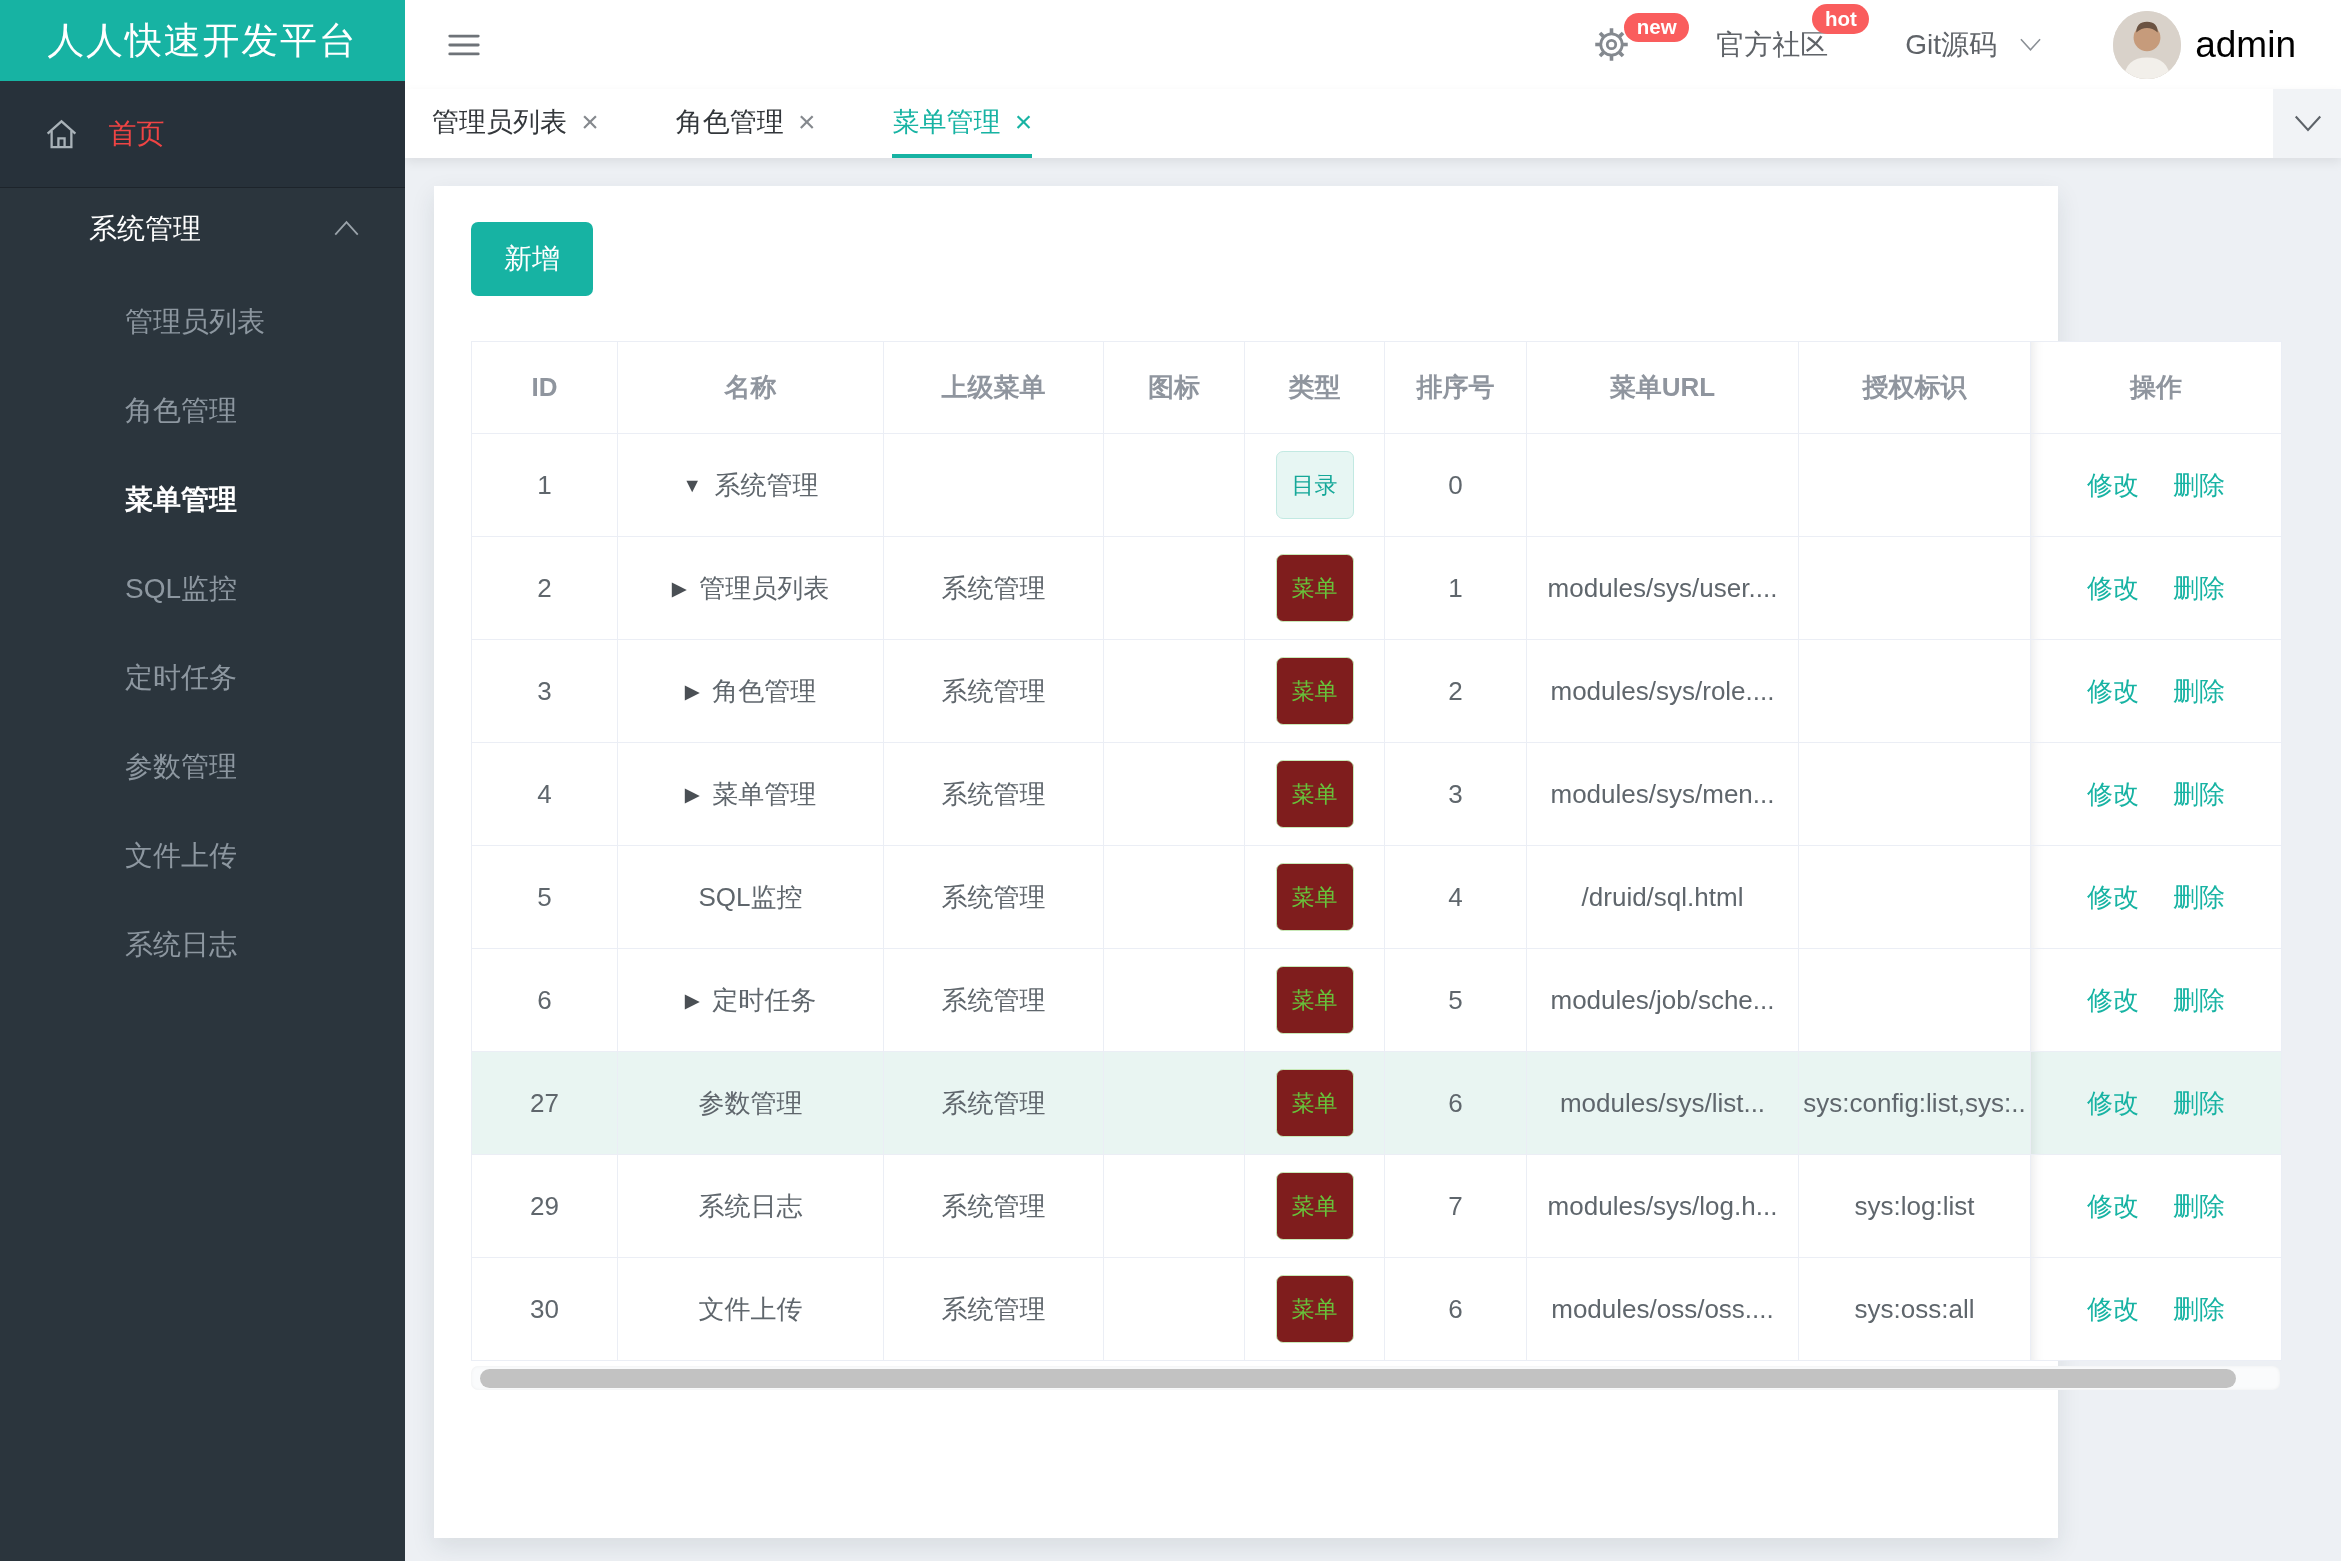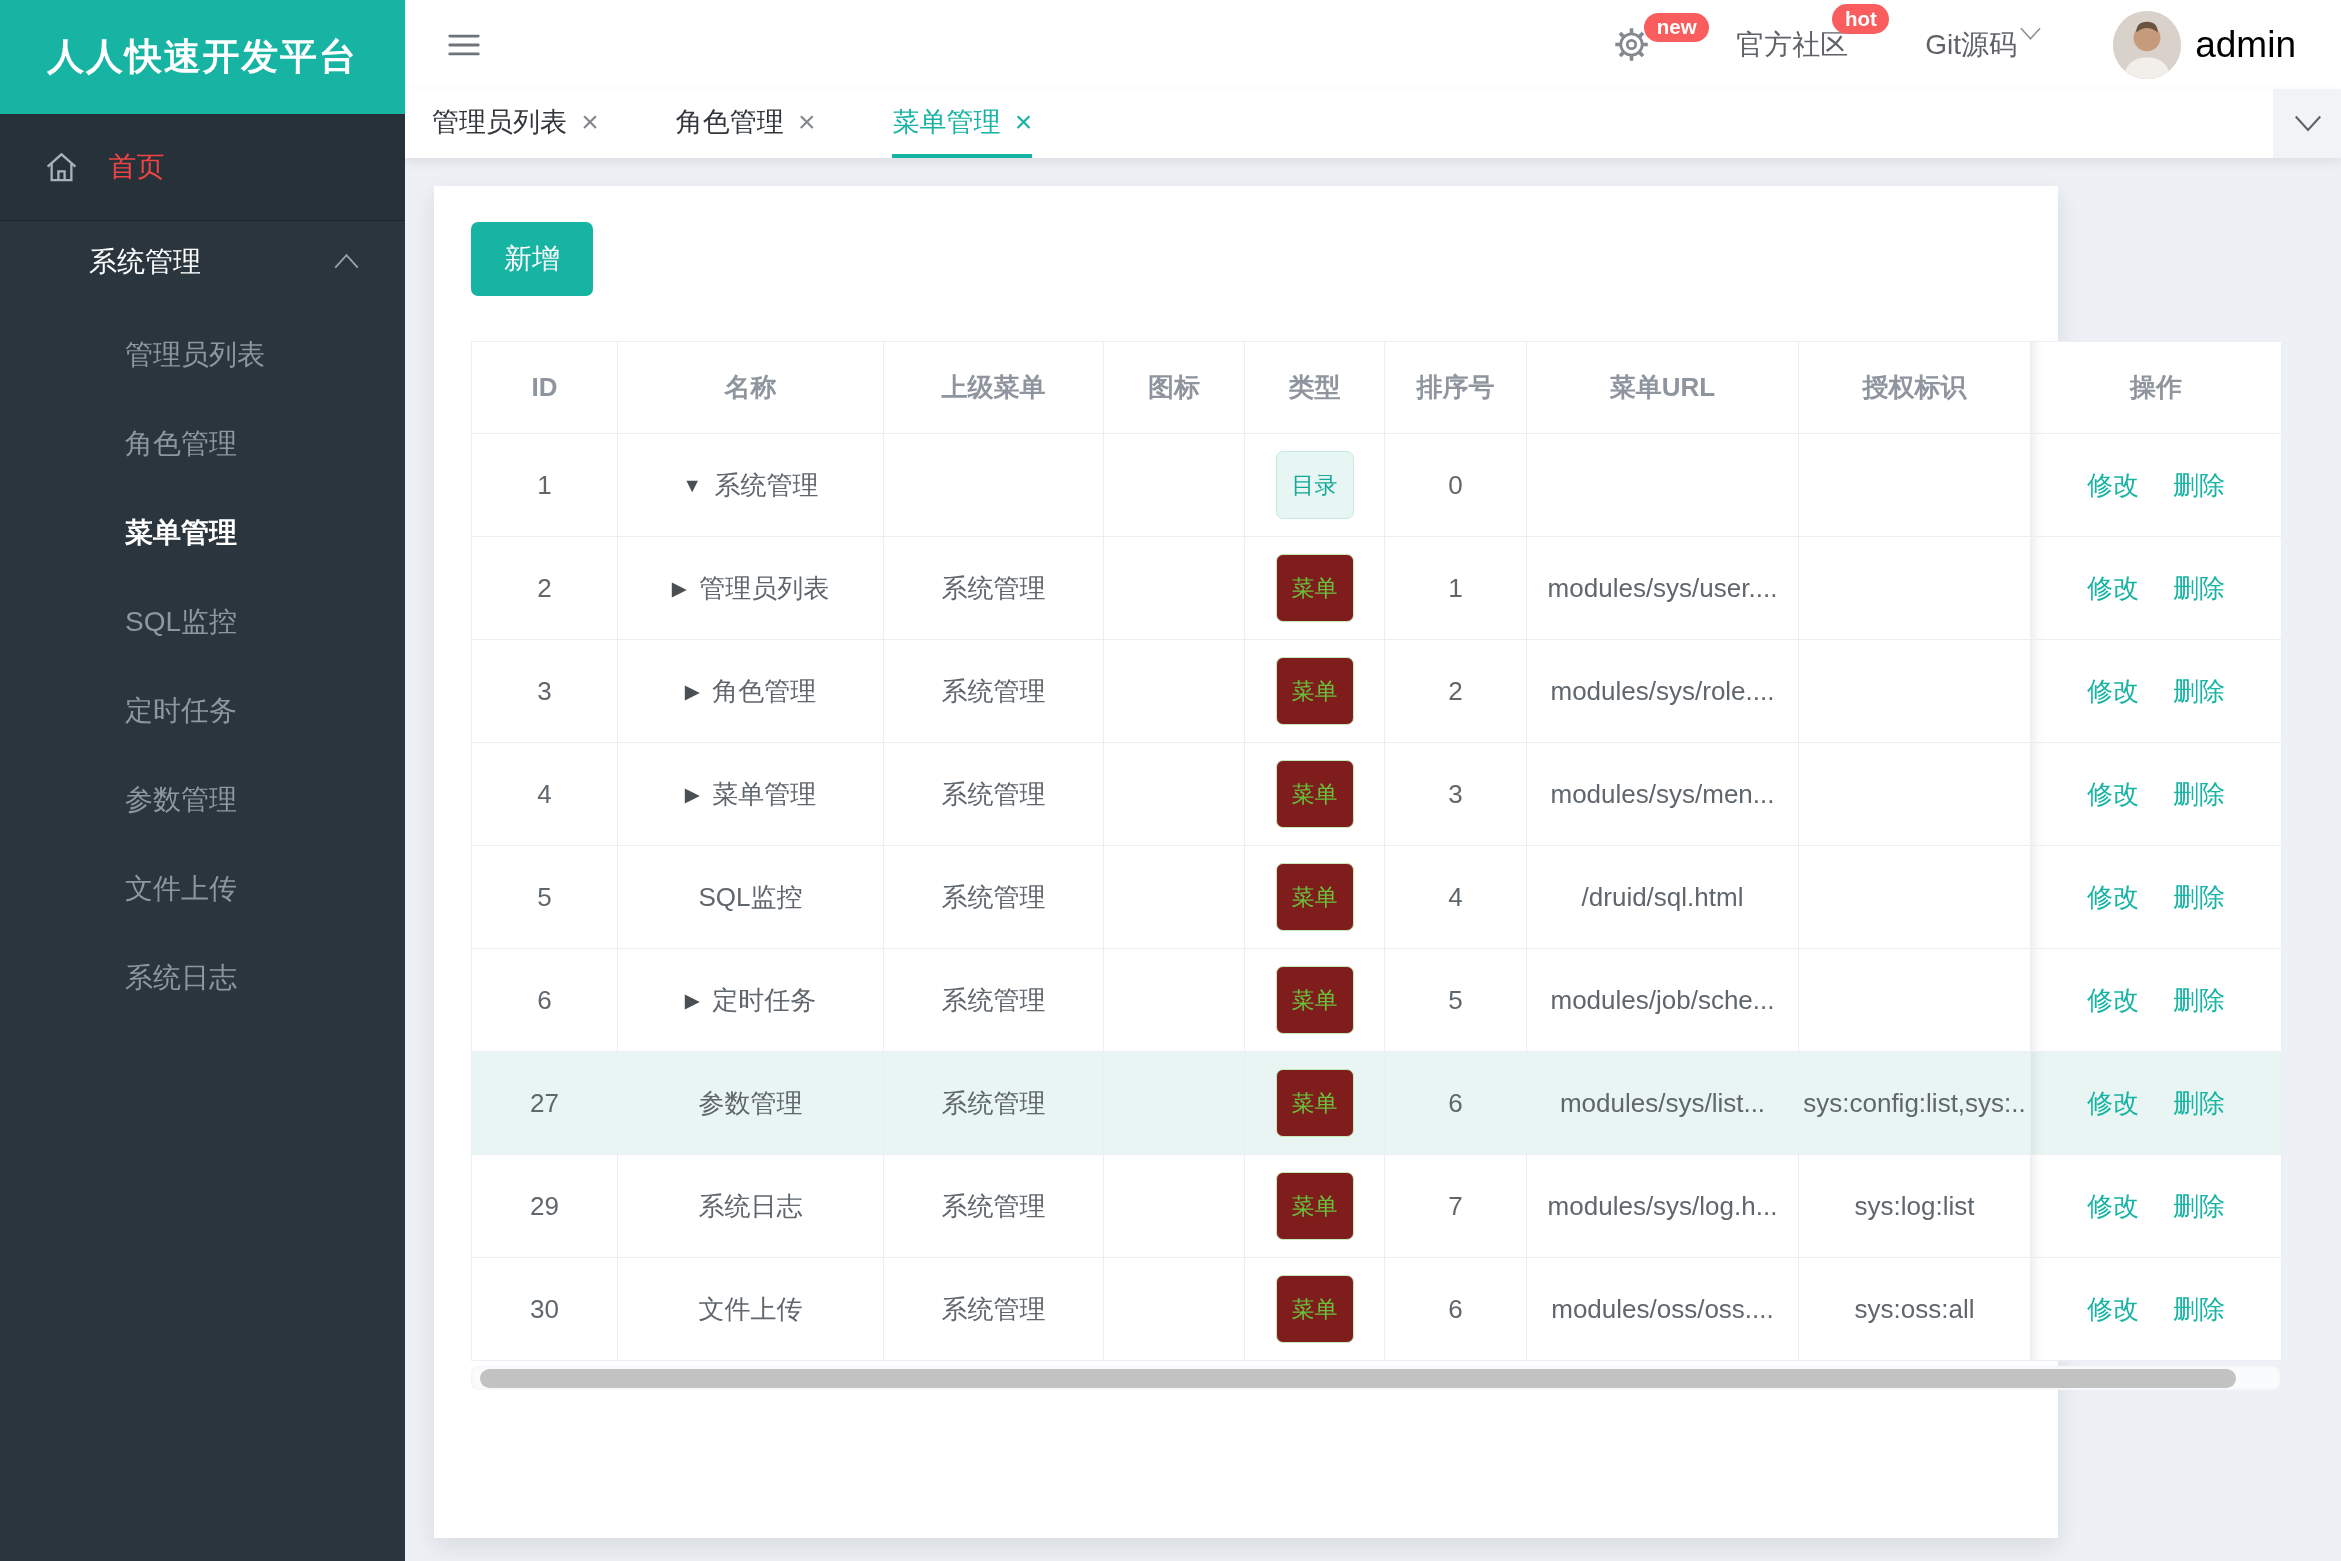--- a/index.html
+++ b/index.html
@@ -4,21 +4,21 @@
 <style>
   html,body{margin:0;padding:0}
   body{
     width:2342px;height:1562px;overflow:hidden;position:relative;
     background:#edf0f4;
     font-family:"Liberation Sans","DejaVu Sans",sans-serif;
     -webkit-font-smoothing:antialiased;
   }
   
   .sidebar{position:absolute;left:0;top:0;width:405px;height:1562px;background:#2b353d;z-index:5}
-  .logo{height:114px;background:#17b3a3;color:#fff;font-size:37px;font-weight:bold;
+  .logo{height:81px;background:#17b3a3;color:#fff;font-size:37px;font-weight:normal;
     display:flex;align-items:center;justify-content:center;letter-spacing:1.8px}
   .side-home{height:106px;display:flex;align-items:center;padding-left:43px;gap:28.5px;
     color:#ef4444;font-size:28px;background:#27313a;border-bottom:0.9px solid rgba(0,0,0,0.25);cursor:pointer}
   .side-home svg{width:37px;height:37px;stroke:#a9b2b8}
   .group-title{height:82px;display:flex;align-items:center;color:#ffffff;font-size:28px;
     padding-left:89px;position:relative;cursor:pointer}
   .group-title .chev{position:absolute;right:45px;top:30px;width:27px;height:19.6px;stroke:#9aa3aa}
   #side-items{list-style:none;margin:0;padding:7.1px 0 0 0}
   #side-items li{height:89px;display:flex;align-items:center;padding-left:125px;
     font-size:28px;color:#8d97a0;cursor:pointer}
@@ -28,21 +28,21 @@
   .topbar{height:89px;background:#fff;position:relative}
   .hamburger{position:absolute;left:43px;top:28px;width:32px;height:34px;cursor:pointer}
   .top-right{position:absolute;right:46px;top:0;height:89px;display:flex;align-items:center}
   .gear-wrap{position:relative;margin-right:85px;cursor:pointer}
   .gear-wrap svg{width:39px;height:39px;display:block}
   .pill{position:absolute;background:#fa5d5d;color:#fff;font-size:20.5px;font-weight:bold;
     padding:4.5px 12.5px;border-radius:18px;line-height:1;white-space:nowrap}
   .pill-new{top:-12.5px;left:32px}
   .pill-hot{top:-21.4px;right:-41px}
   .community{position:relative;margin-right:77px;font-size:28px;color:#5f6368;cursor:pointer}
-  .gitlink{display:flex;align-items:flex-start;gap:2px;margin-right:71px;font-size:28px;color:#5f6368;cursor:pointer}
+  .gitlink{display:flex;align-items:center;gap:22px;margin-right:71px;font-size:28px;color:#5f6368;cursor:pointer}
   .gitlink svg{width:23px;height:16px;stroke:#8a8f95}
   .avatar{width:68px;height:68px;border-radius:50%;overflow:hidden;margin-right:14.2px;
     background:#dcd6cf;cursor:pointer;flex:none}
   .username{font-size:37px;color:#000000}
   
   .tabbar{height:69px;background:#fff;display:flex;align-items:center;position:relative;
     box-shadow:0 5.3px 10.7px rgba(0,0,0,0.08);padding-left:27px;z-index:3}
   .tab{display:flex;align-items:center;gap:14.2px;height:69px;font-size:27px;color:#33373b;
     margin-right:77px;cursor:pointer;border-bottom:4.5px solid transparent;box-sizing:border-box}
   .tab .close{font-size:30px;color:#85898e;line-height:1}

